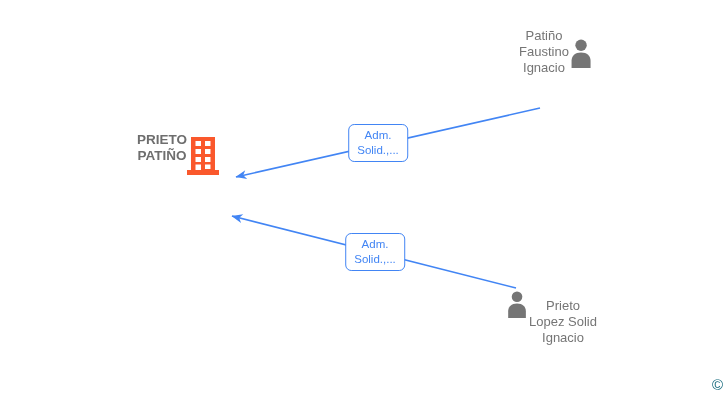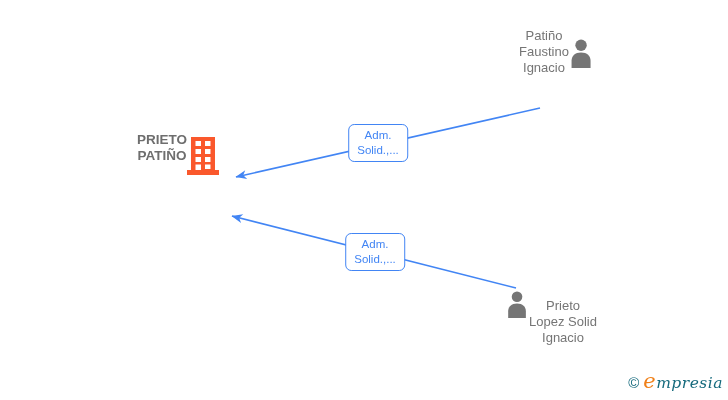--- a/index.html
+++ b/index.html
@@ -147,16 +147,15 @@
     <div>Adm.</div>
     <div>Solid.,...</div>
   </div>
   <div class="edge-label" style="left:375px; top:252px;">
     <div>Adm.</div>
     <div>Solid.,...</div>
   </div>
 
   <div class="watermark">
     <span class="copyright-symbol">©</span>
-    <span class="brand"><span class="brand-initial">e</span><span>mpresia</span></span>
   </div>
 
 </div>
 
 </body></html>

